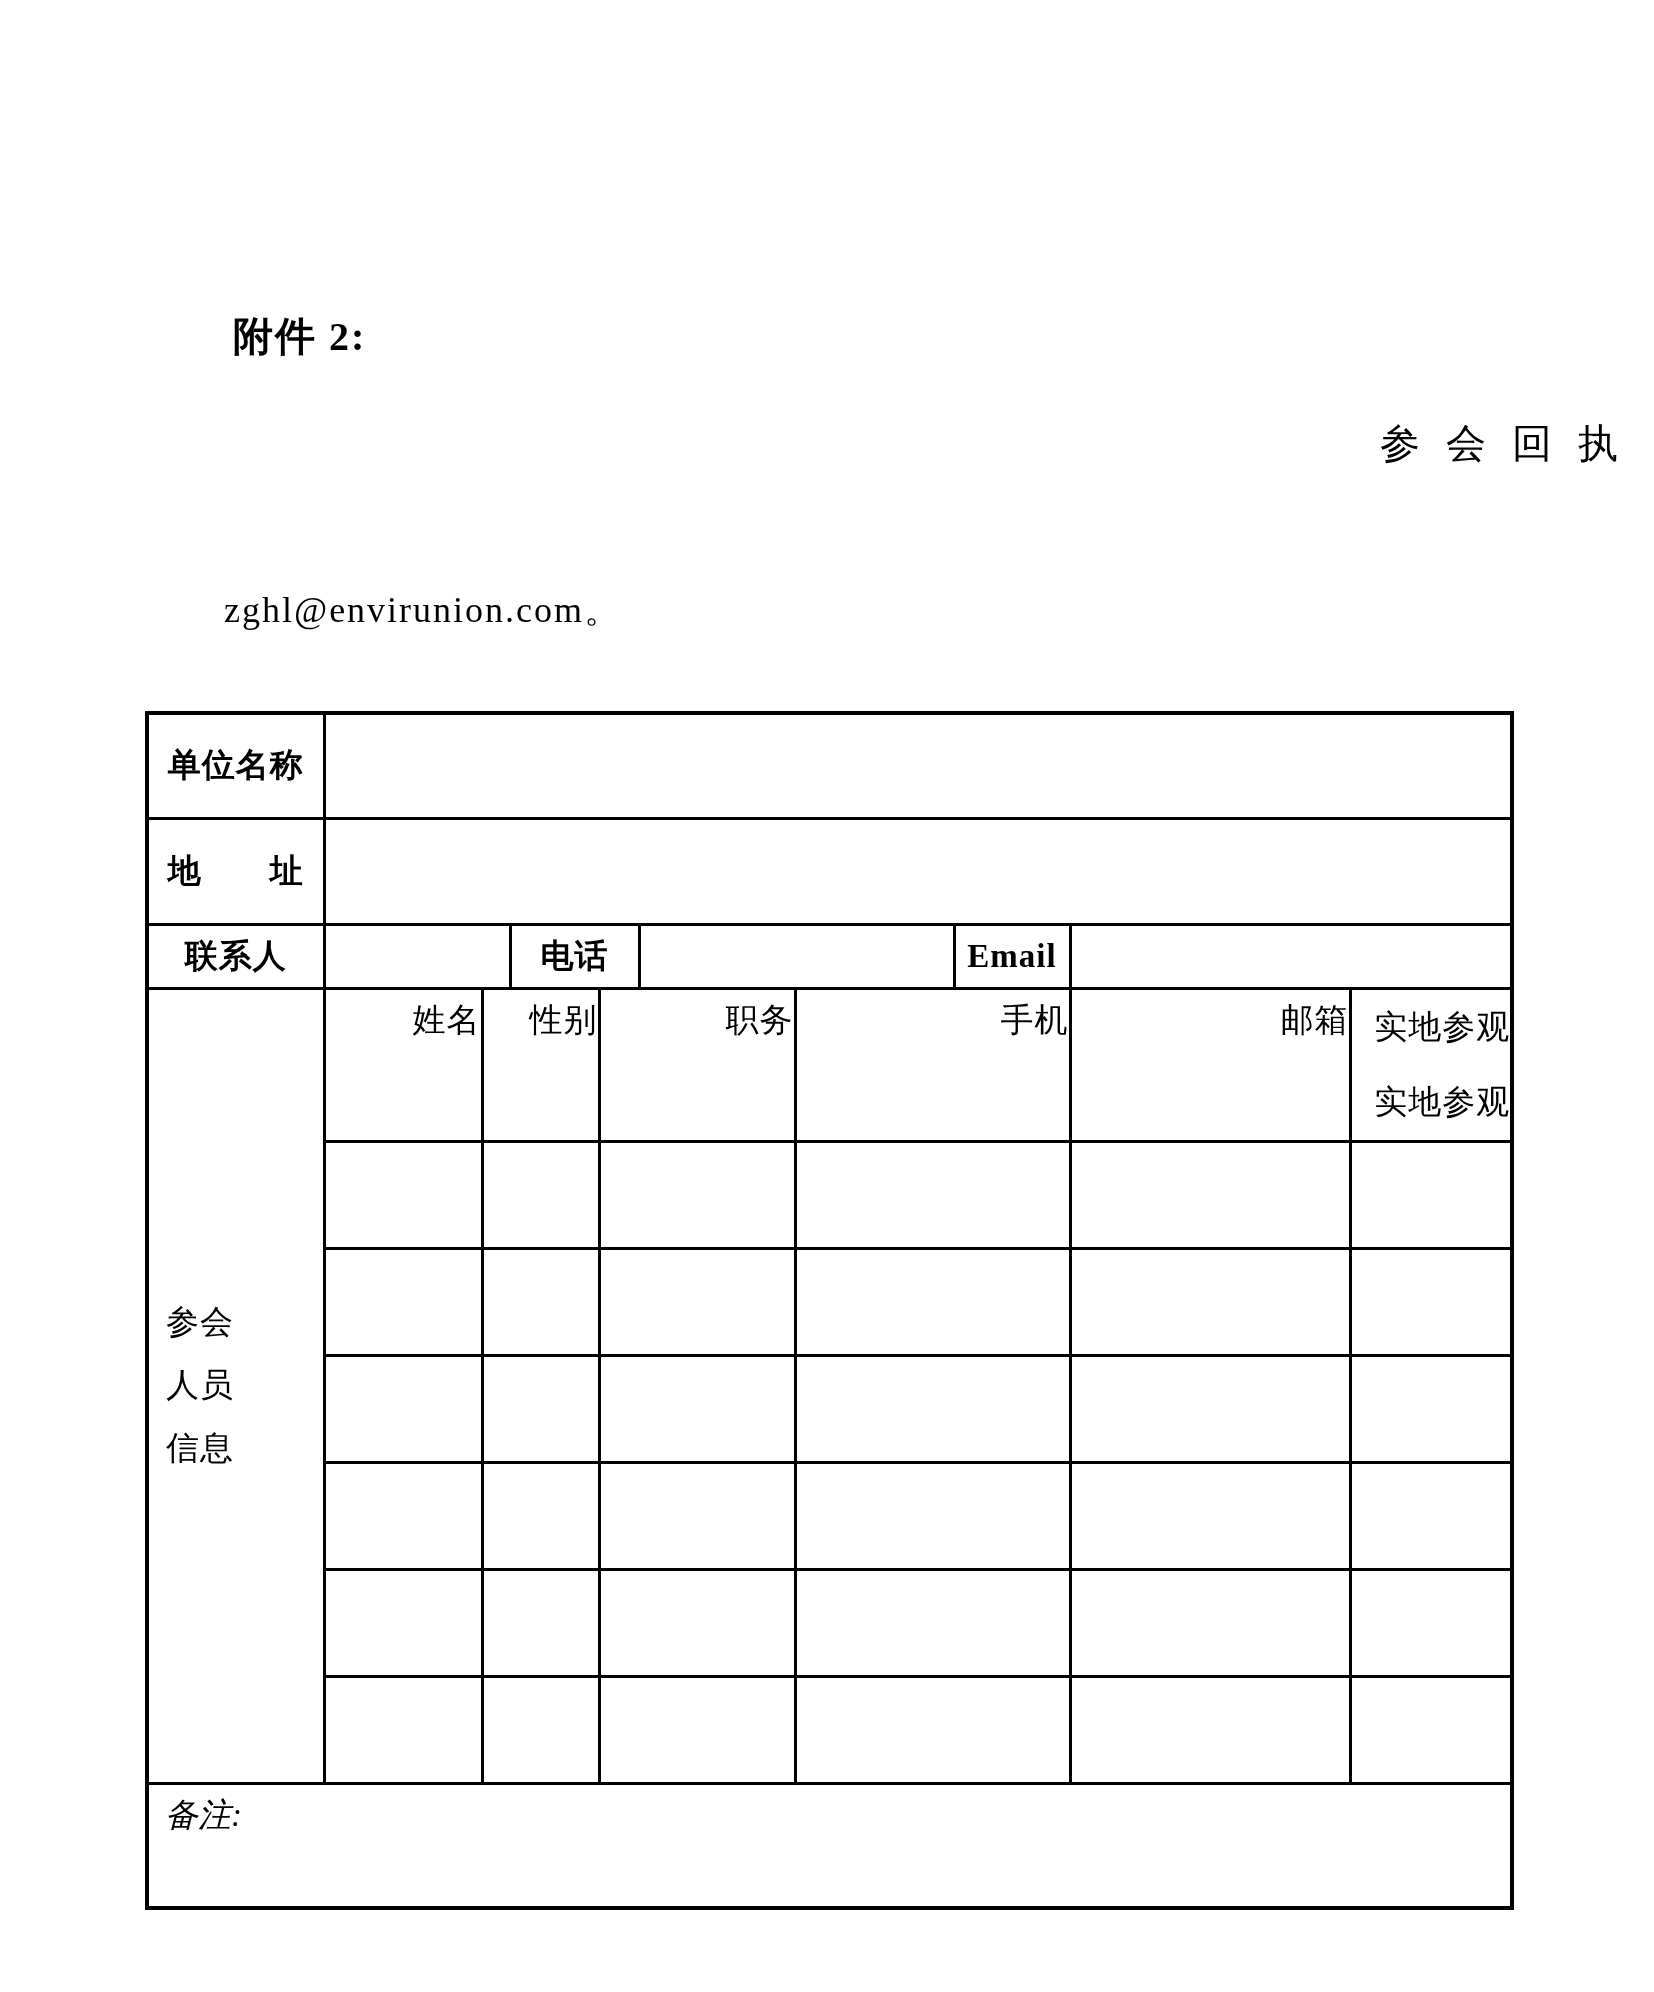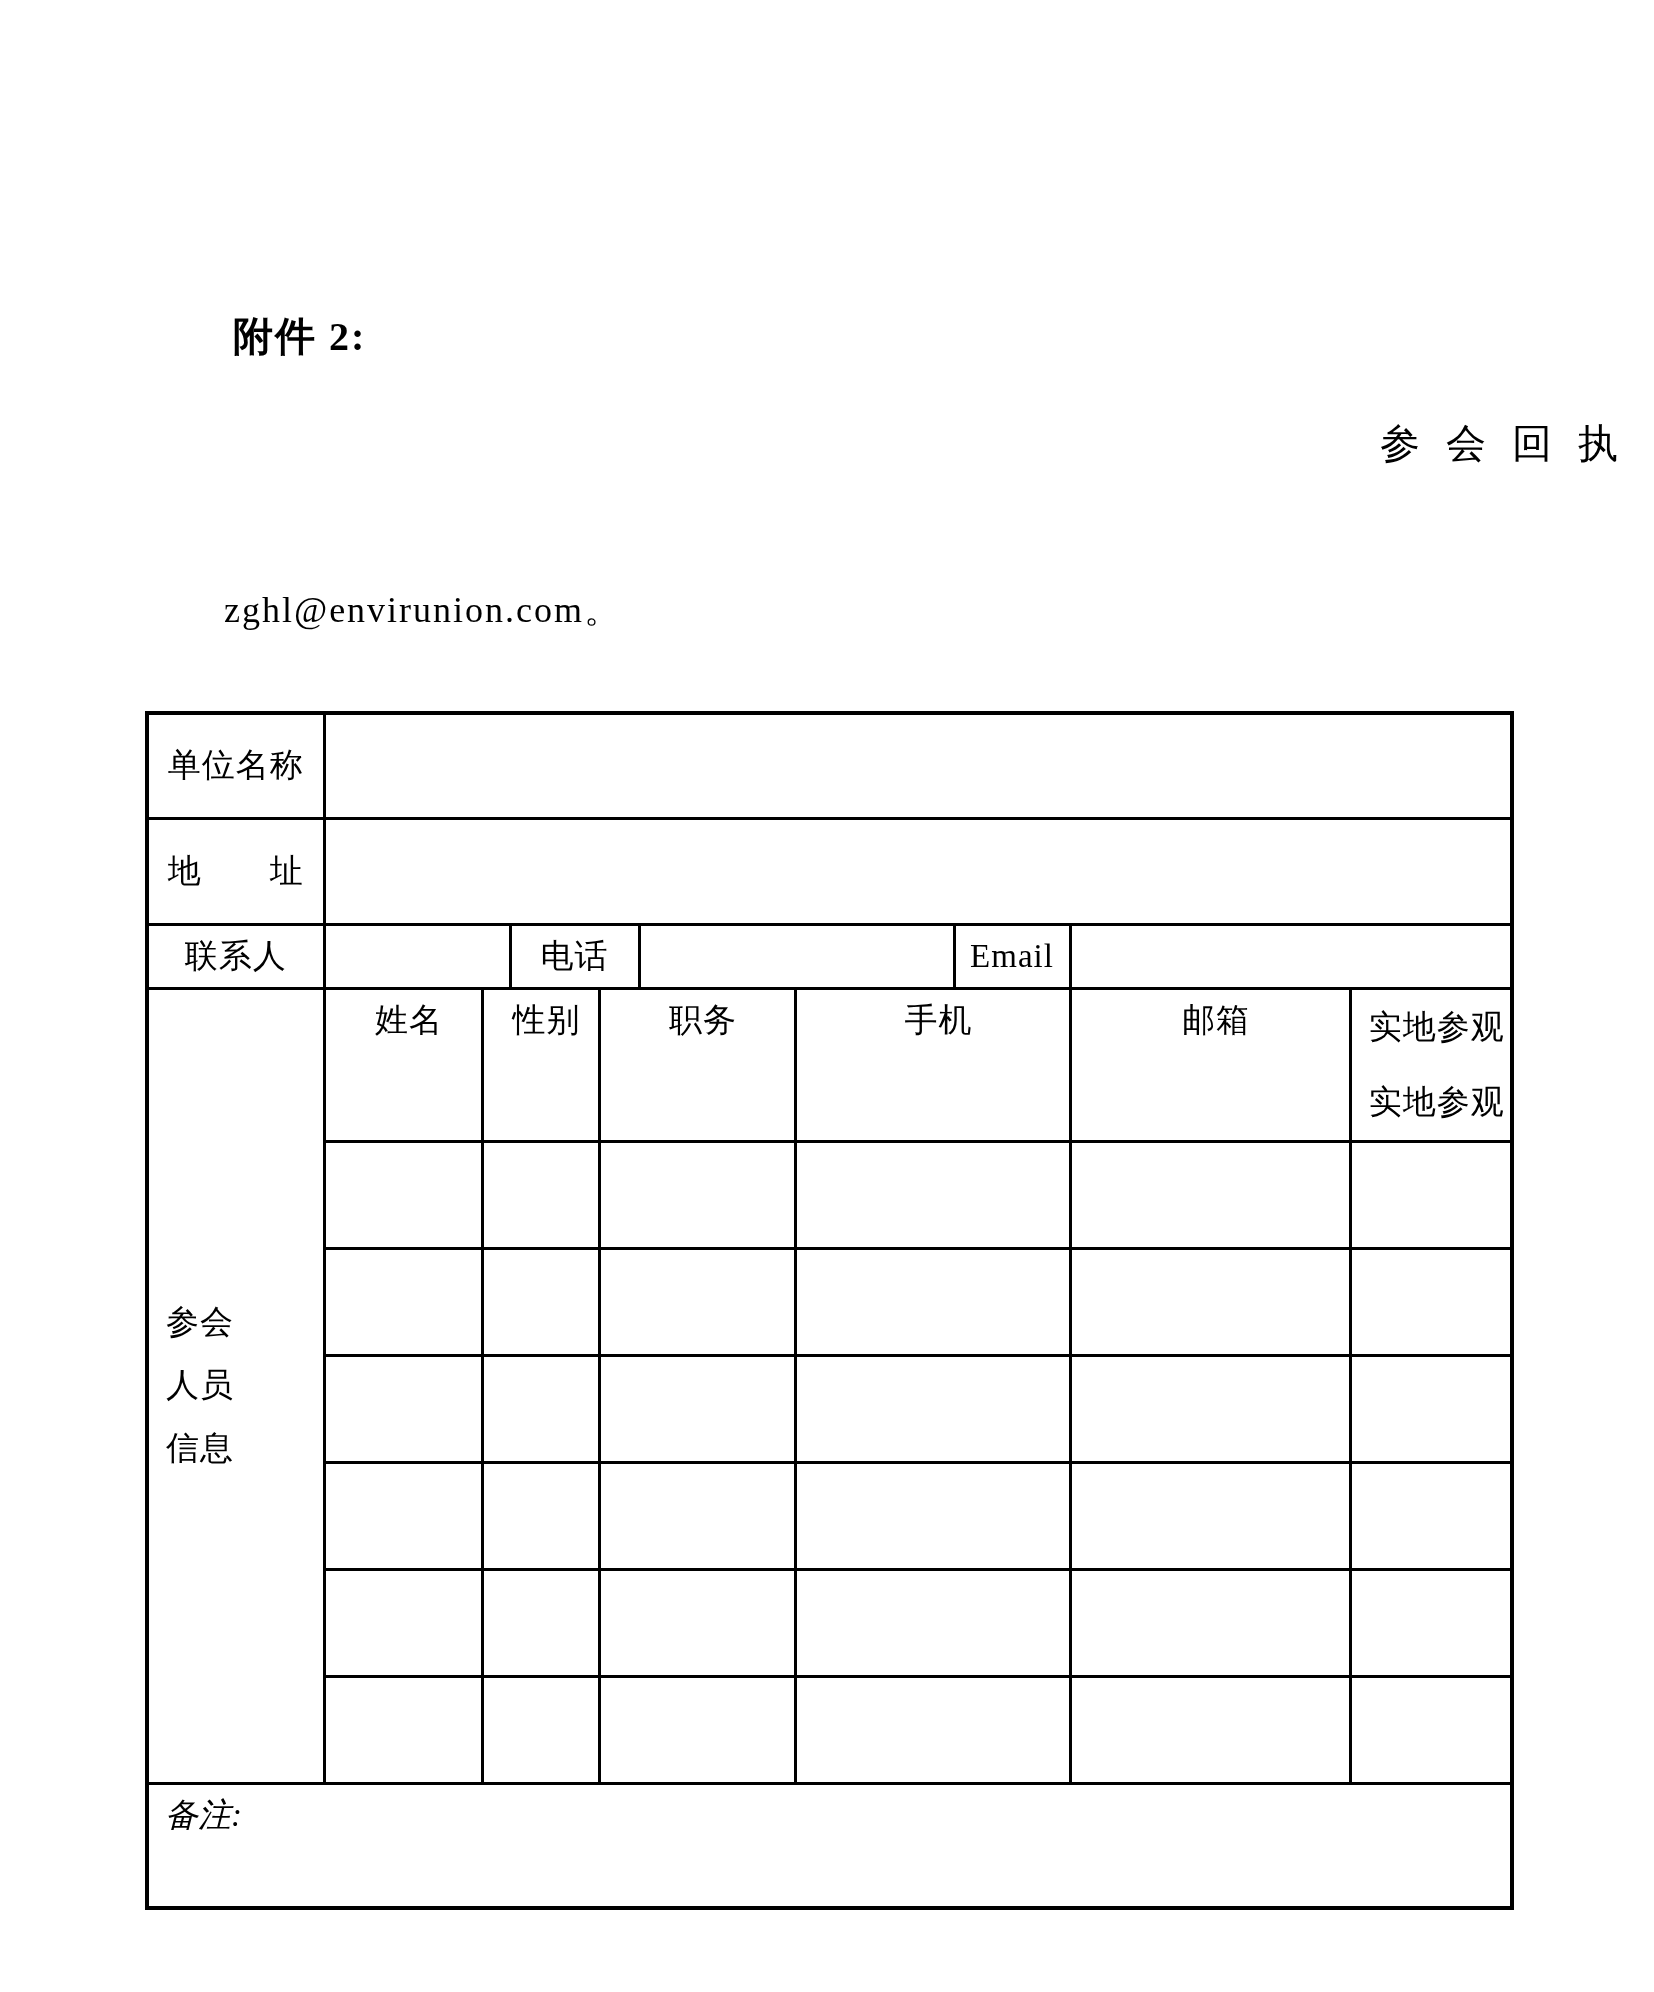--- a/index.html
+++ b/index.html
@@ -39,22 +39,22 @@
     position: absolute; left: 145px; top: 711px;
     width: 1365px;
     border-collapse: collapse; table-layout: fixed;
     border: 4px solid #000;
   }
   table.form td {
     border: 3px solid #000;
     font-size: 33px;
     overflow: hidden;
   }
-  td.lab  { text-align: center; vertical-align: middle; letter-spacing: 1px; }
-  td.hdr  { text-align: center; vertical-align: top; padding: 8px 0 0 12px; line-height: 44px; letter-spacing: 1px; }
+  td.lab  { text-align: center; vertical-align: middle; letter-spacing: 1px; font-weight: bold; }
+  td.hdr  { text-align: right; vertical-align: top; padding: 8px 0 0 12px; line-height: 44px; letter-spacing: 1px; }
   td.visit{ padding: 0 0 0 12px; line-height: 75px; }
   td.plabel { vertical-align: middle; padding-left: 17px; }
   td.plabel div { line-height: 63px; letter-spacing: 1px; }
   td.remarks { vertical-align: top; text-align: left; padding: 8px 0 0 16px; line-height: 44px; font-style: italic; }
 
   tr.r1 { height: 105px; }
   tr.r2 { height: 106px; }
   tr.r3 { height: 64px; }
   tr.r4 { height: 133px; }
   tr.rd { height: 107px; }

